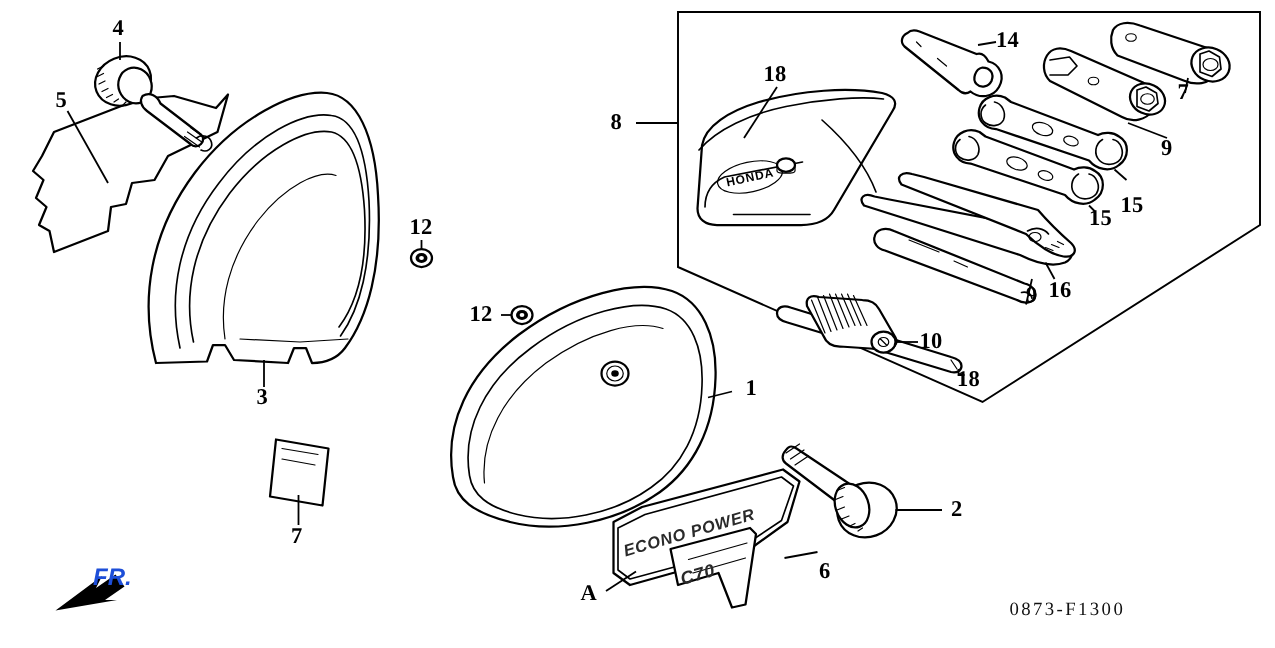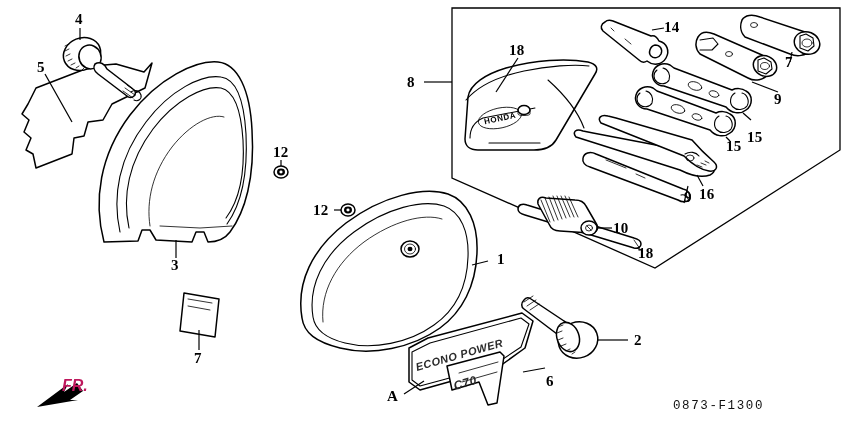--- a/index.html
+++ b/index.html
@@ -3,24 +3,24 @@
 <meta charset="utf-8">
 <style>
   html,body{margin:0;padding:0;background:#ffffff;}
   body{width:850px;height:432px;overflow:hidden;
        font-family:"Liberation Serif", serif;color:#000;}
   #stage{position:relative;width:850px;height:432px;background:#fff;}
   #art{position:absolute;left:0;top:0;width:850px;height:432px;}
   .lbl{position:absolute;font-family:"Liberation Serif", serif;
        font-size:15px;font-weight:700;color:#000;line-height:1;
        letter-spacing:0.2px;white-space:nowrap;}
-  .partno{position:absolute;font-family:Liberation Mono, monospace;
+  .partno{position:absolute;font-family:Liberation Serif, serif;
           font-size:12.5px;letter-spacing:1.6px;color:#111;white-space:nowrap;}
   .frtxt{position:absolute;font-family:"Liberation Sans", sans-serif;
-         font-size:16px;font-weight:800;font-style:italic;color:#be185d;
+         font-size:16px;font-weight:800;font-style:italic;color:#1d4ed8;
          white-space:nowrap;}
 </style>
 </head>
 <body>
 
 <div id="stage">
 
   <svg id="art" viewBox="0 0 850 432">
     <defs>
       <style>

